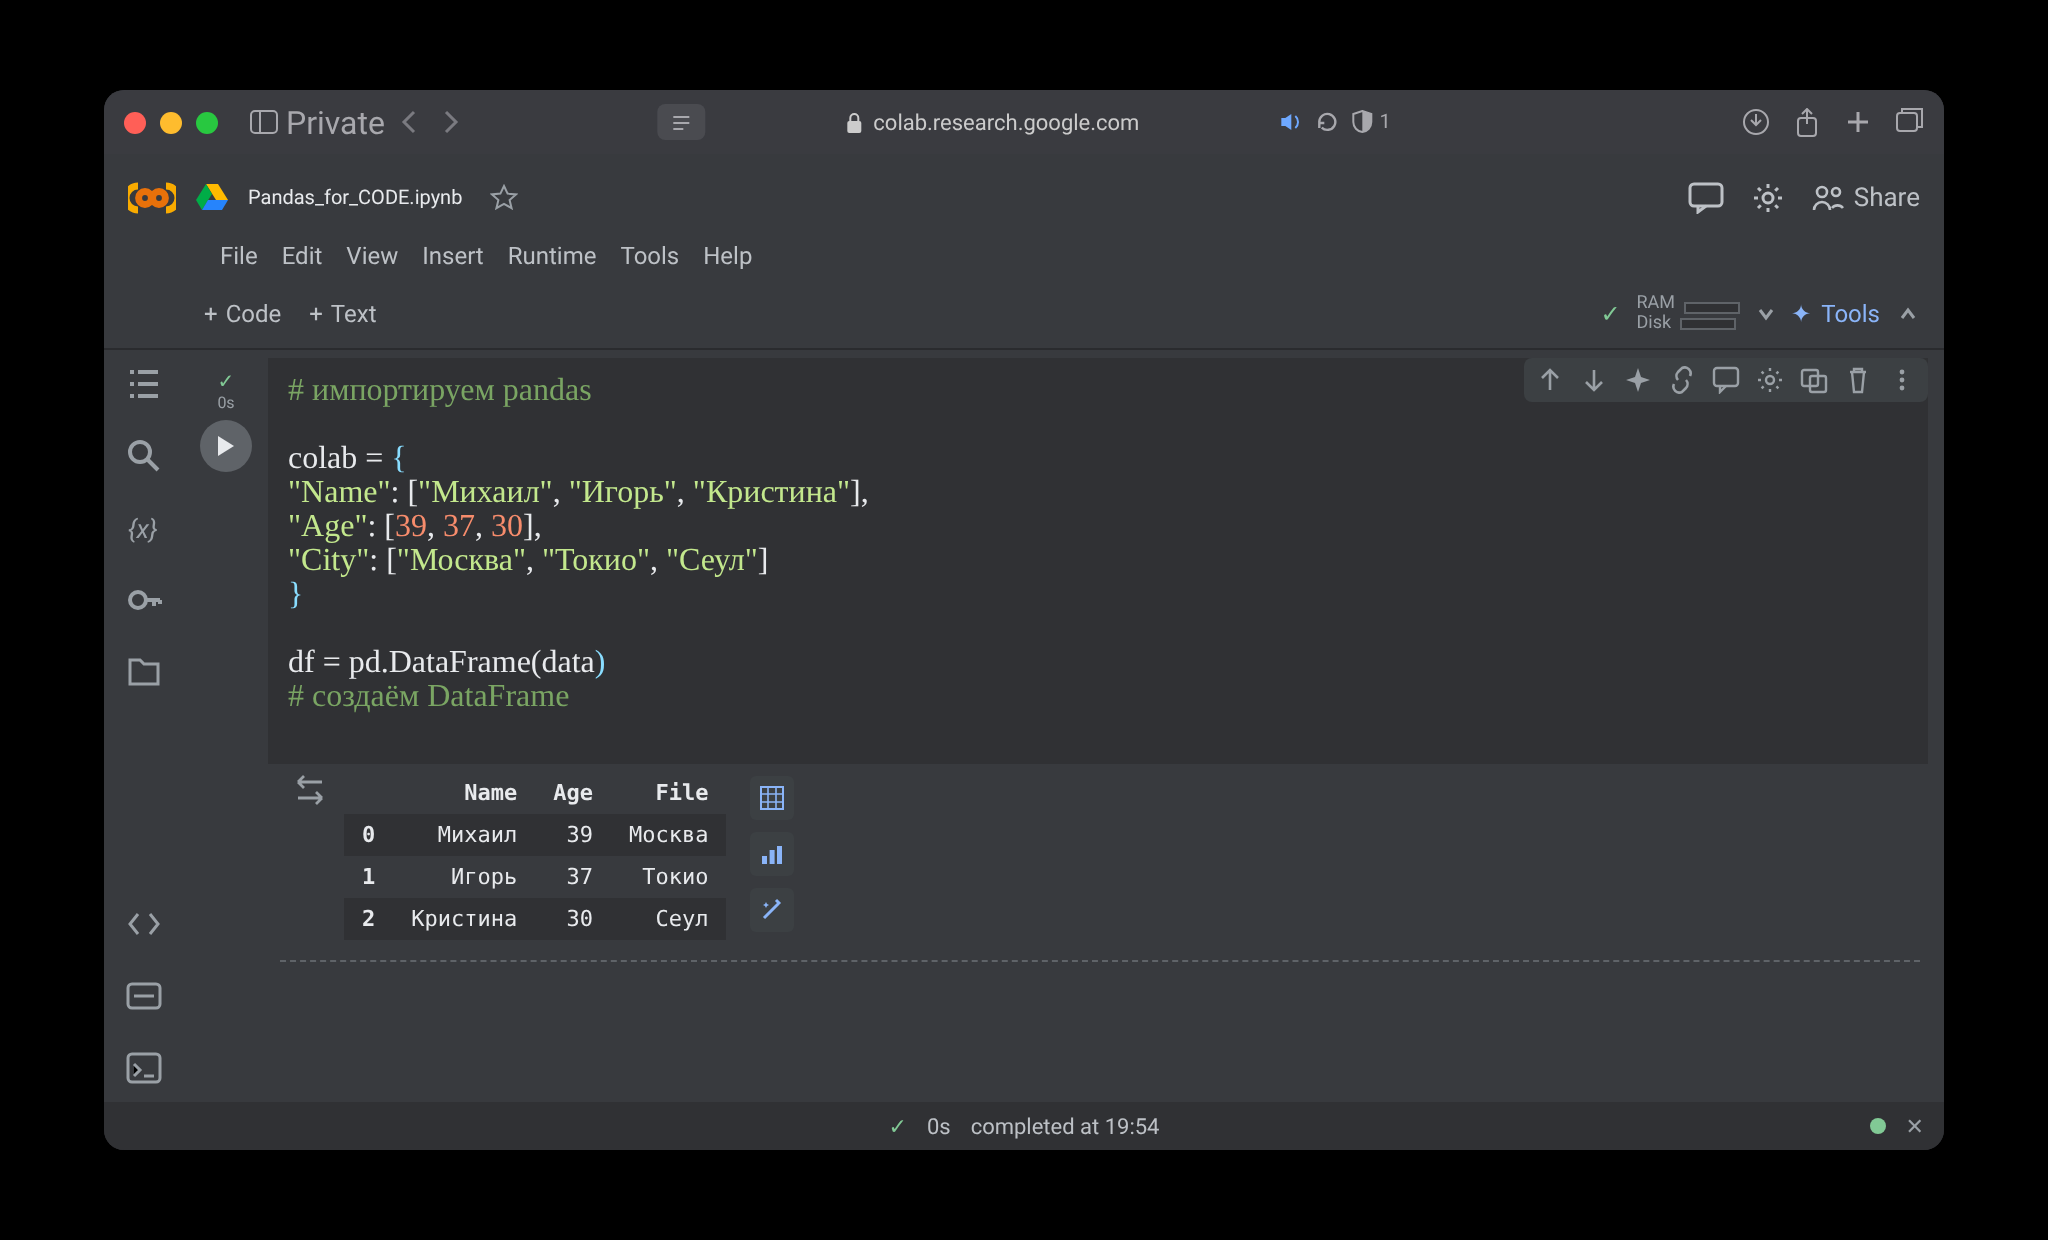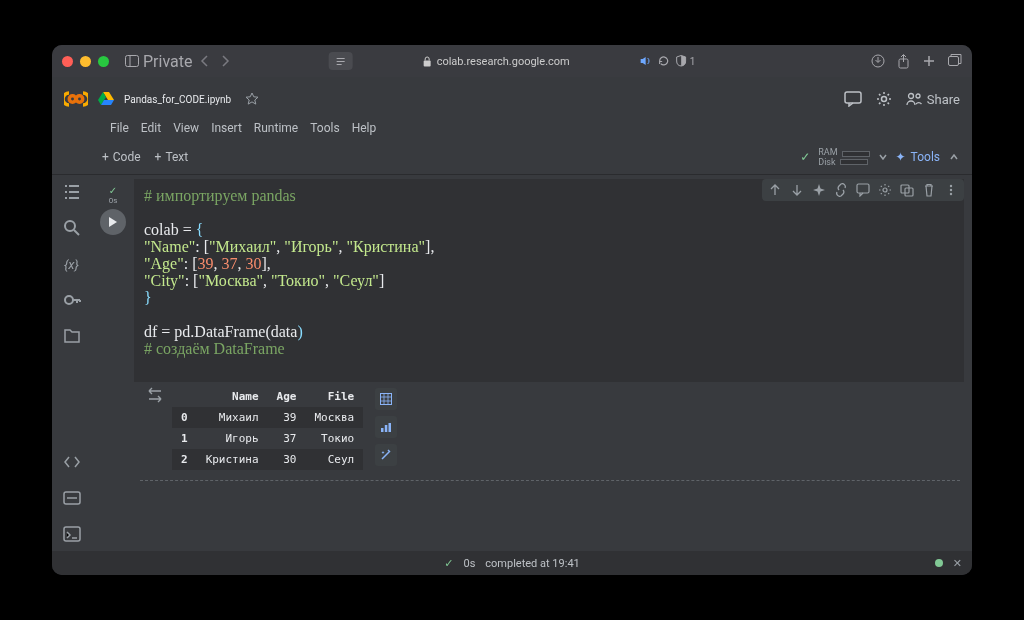--- a/index.html
+++ b/index.html
@@ -569,19 +569,19 @@
         
         
         
       </div>
     </div>
   </div>
 
   <div class="statusbar">
     <span class="check-green">✓</span>
     <span>0s</span>
-    <span>completed at 19:41</span>
+    <span>completed at 19:54</span>
     <div class="status-right">
       <div class="green-dot"></div>
       <span class="close-x">✕</span>
     </div>
   </div>
 </div>
 
 </body></html>

